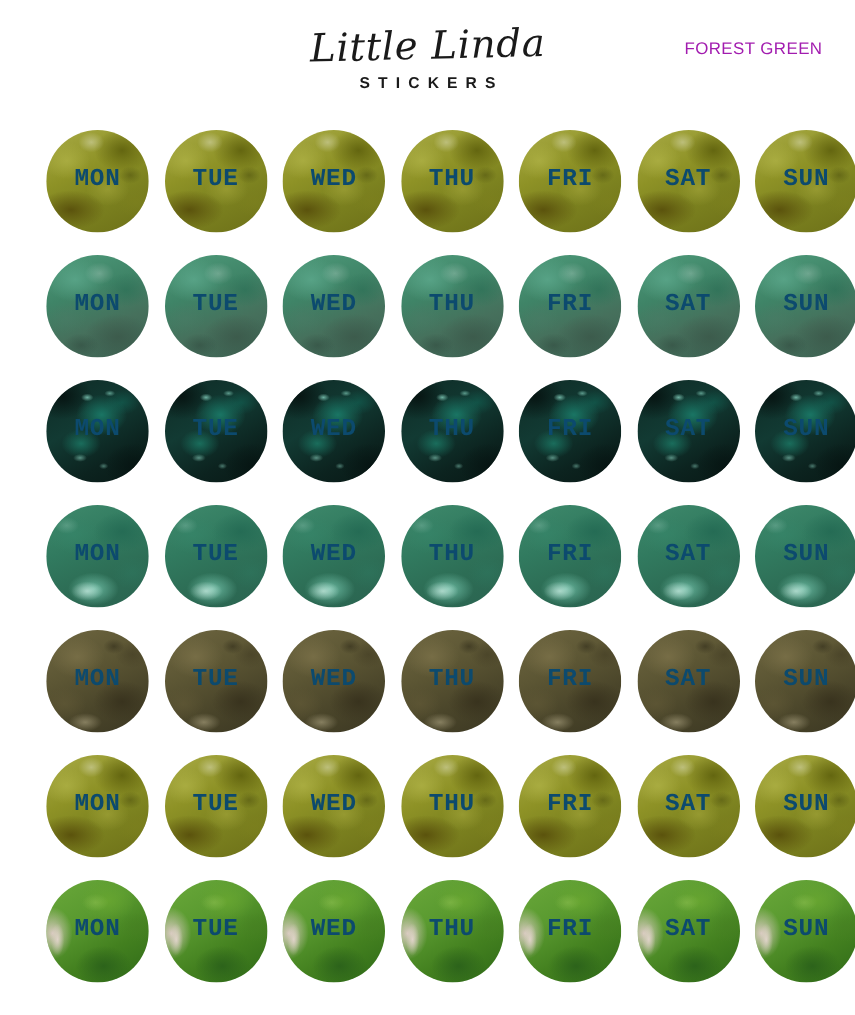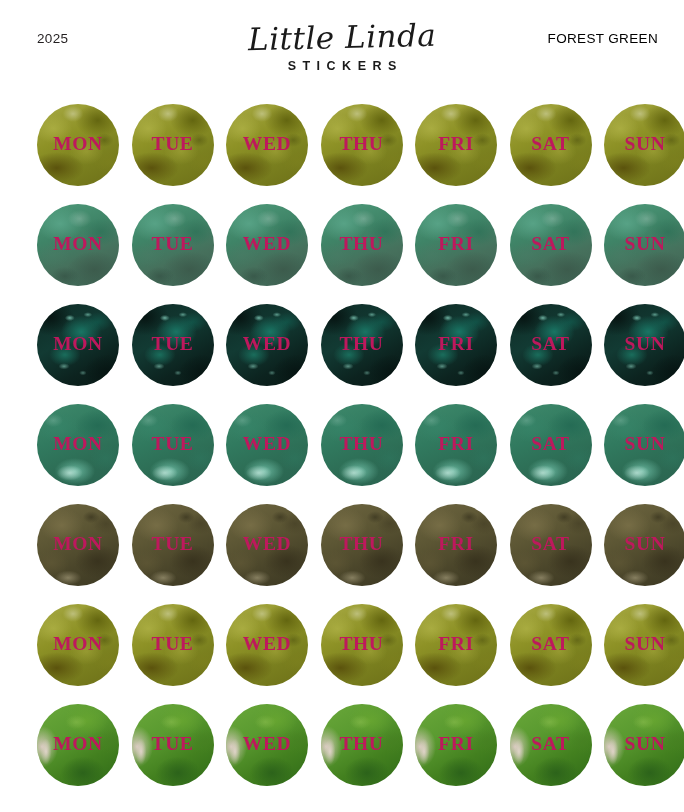--- a/index.html
+++ b/index.html
@@ -19,21 +19,21 @@
   }
   .hdr-left {
     position:absolute; left:37px; top:29px;
     font-size:13.5px; letter-spacing:0.35px;
     color:#231f20; line-height:19px;
   }
   .hdr-left div { white-space:nowrap; }
   .hdr-right {
     position:absolute; right:26px; top:31px;
     font-size:13.5px; letter-spacing:0.35px;
-    color:#000000; white-space:nowrap;
+    color:#a21caf; white-space:nowrap;
   }
   .logo {
     position:absolute; left:0; right:0; top:20px;
     text-align:center;
   }
   .logo-script {
     font-family:"DejaVu Serif", serif;
     font-style:italic; font-weight:400;
     font-size:31px; color:#1a1a1a;
     letter-spacing:0.5px;
@@ -57,25 +57,25 @@
     position:absolute; top:9px;
     width:82px; height:82px;
     border-radius:50%;
     overflow:hidden;
     display:flex; align-items:center; justify-content:center;
   }
   .tex { position:absolute; inset:0; }
 
   .day-label {
     position:relative; z-index:5;
-    font-family:Liberation Serif, serif;
+    font-family:Liberation Mono, monospace;
     font-weight:700;
     font-size:19.5px;
     letter-spacing:0.6px;
-    color:#be185d;
+    color:#0c4a6e;
     line-height:1;
     white-space:nowrap;
     transform:translateY(-1px);
   }
 
   
   .r-olive .tex {
     background:
       radial-gradient(ellipse 44% 34% at 74% 20%, rgba(92,94,12,.85) 0%, rgba(92,94,12,0) 62%),
       radial-gradient(ellipse 52% 30% at 24% 78%, rgba(86,76,10,.88) 0%, rgba(86,76,10,0) 64%),
@@ -173,21 +173,20 @@
       radial-gradient(ellipse 10% 24% at 11% 58%, rgba(232,216,210,.85), rgba(232,216,210,0) 66%),
       radial-gradient(ellipse 18% 12% at 48% 22%, rgba(150,198,88,.45), rgba(150,198,88,0) 72%);
   }
 </style>
 </head>
 <body>
 
 <div class="header">
 
   <div class="hdr-left">
-    <div>2025</div>
   </div>
 
   <div class="logo">
     <div class="logo-script">Little Linda</div>
     <div class="logo-sub">STICKERS</div>
   </div>
 
   <div class="hdr-right">FOREST GREEN</div>
 
 </div>

